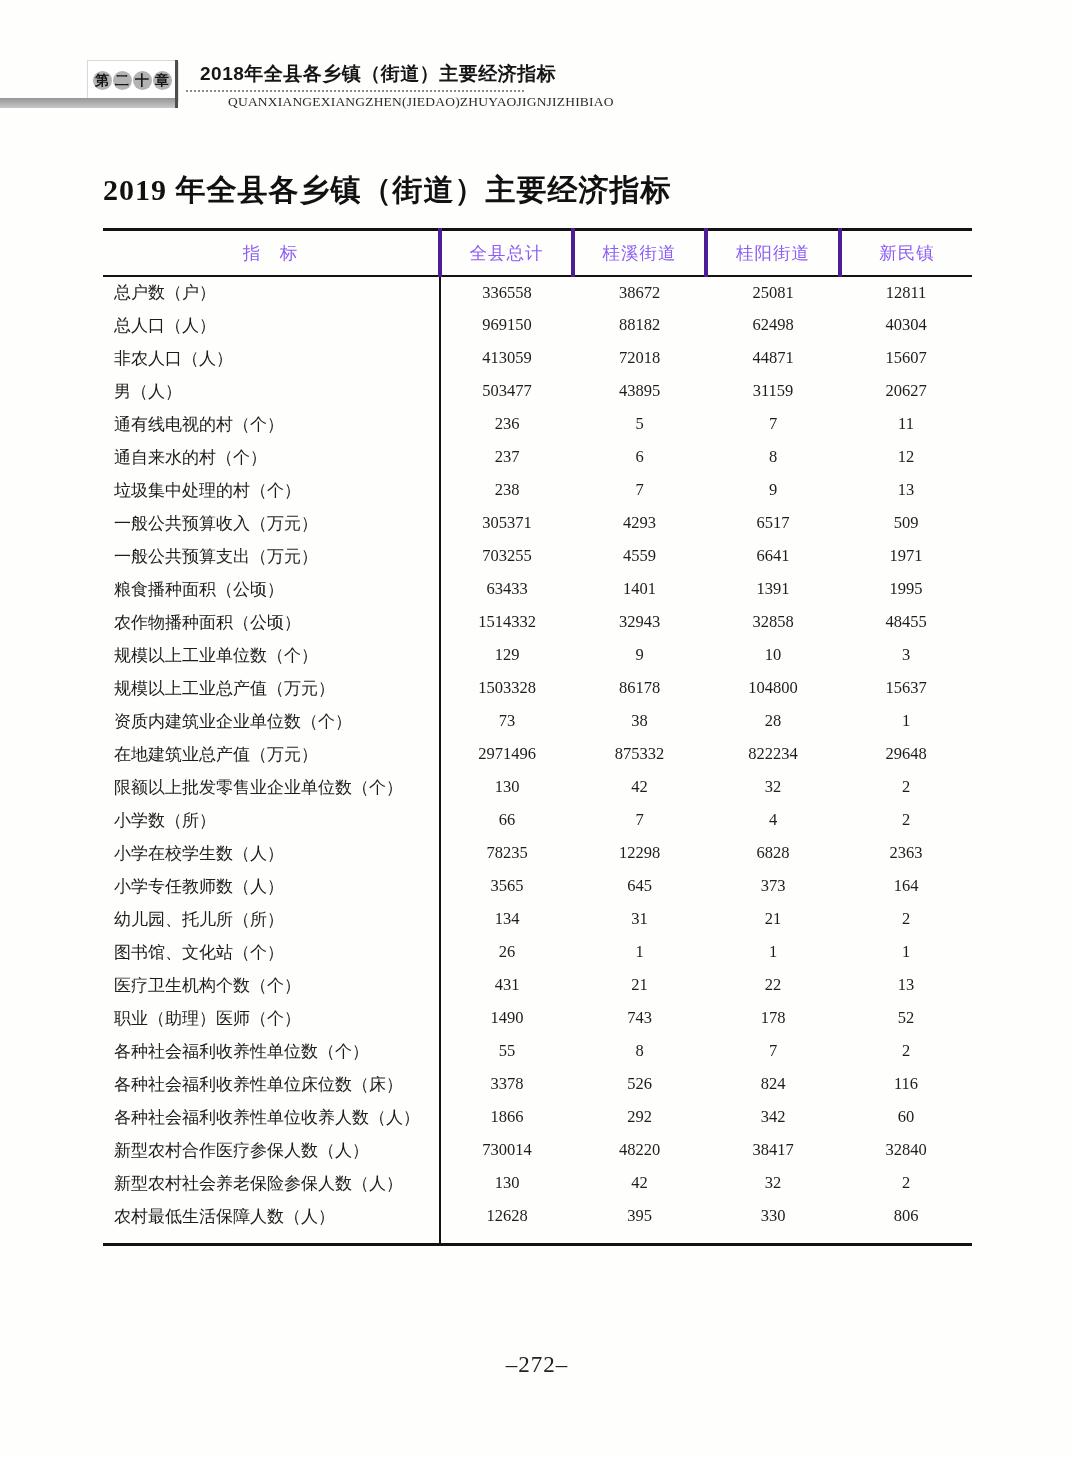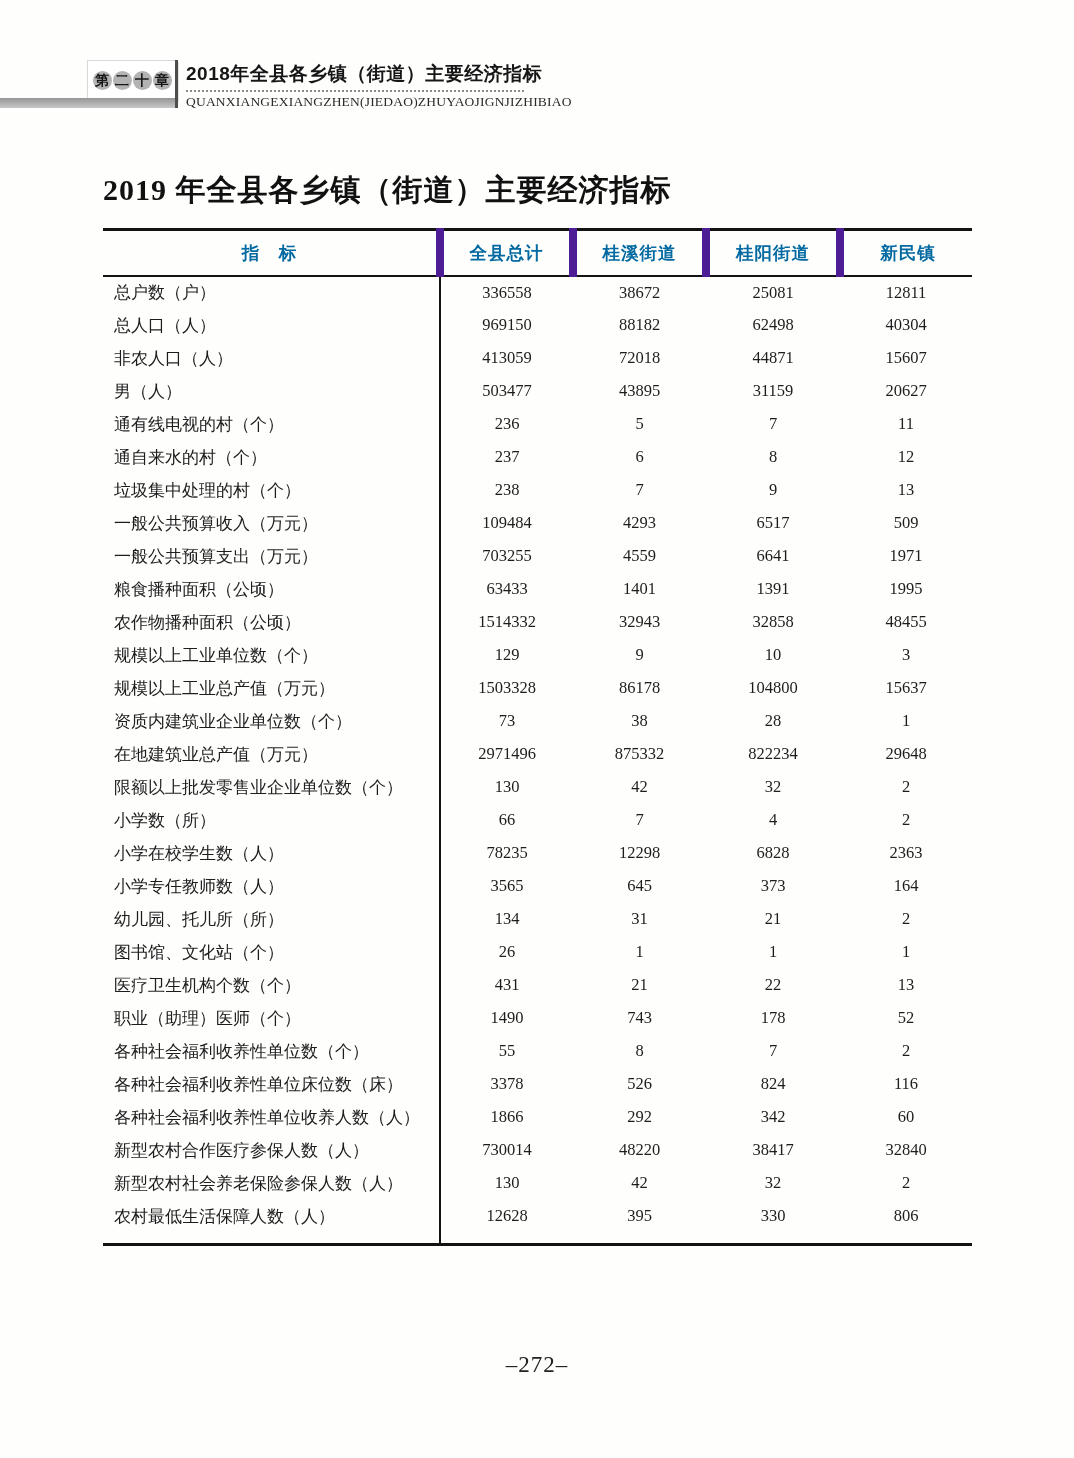--- a/index.html
+++ b/index.html
@@ -33,23 +33,24 @@
   }
   .header-divider {
     position:absolute; left:175px; top:2px; width:3px; height:48px;
     background:#4d4d4d;
   }
   .header-titles { position:absolute; left:186px; top:3px; }
   .header-title {
     font-family:"Liberation Sans","DejaVu Sans",sans-serif;
     font-weight:bold; font-size:19px; letter-spacing:0.5px; color:#161616;
     white-space:nowrap;
+    margin-left:14px;
   }
   .dotted-rule { width:338px; border-bottom:2px dotted #8c8c8c; margin:3px 0 2px 0; }
-  .header-subtitle { font-size:13.5px; letter-spacing:0.2px; color:#2a2a2a; white-space:nowrap; }
+  .header-subtitle { font-size:13.5px; letter-spacing:0.2px; color:#2a2a2a; white-space:nowrap;margin-left:42px; }
 
   
   .main-title {
     position:absolute; left:103px; top:170px; margin:0;
     font-size:30px; font-weight:bold; letter-spacing:1px; color:#111;
     white-space:nowrap;
   }
 
   
   .stats-table {
@@ -58,24 +59,24 @@
     border-top:3px solid #131313;
     border-bottom:3px solid #131313;
   }
   .stats-table col.c0 { width:337px; }
   .stats-table col.c1 { width:133px; }
   .stats-table col.c2 { width:133px; }
   .stats-table col.c3 { width:134px; }
   .stats-table col.c4 { width:132px; }
   .stats-table thead tr { height:46px; border-bottom:2px solid #131313; }
   .stats-table th {
-    font-weight:bold; font-size:17.5px; text-align:center;
-    letter-spacing:1px; color:#0369a1; padding:0;
-  }
-  .stats-table th + th { border-left:8px solid #4c1d95; }
+    font-weight:normal; font-size:17.5px; text-align:center;
+    letter-spacing:1px; color:#8b5cf6; padding:0;
+  }
+  .stats-table th + th { border-left:4px solid #4c1d95; }
   .stats-table tbody tr { height:33px; }
   .label-cell {
     border-right:2px solid #131313;
     text-align:left; padding:0 0 0 11px;
     font-size:17px; color:#1d1d1d; white-space:nowrap;
   }
   .value-cell { text-align:center; font-size:16.5px; color:#1d1d1d; padding:0; }
   .spacer-row { height:12px !important; }
   .spacer-row td { padding:0; }
 
@@ -172,21 +173,21 @@
         </tr>
         <tr>
           <td class="label-cell">垃圾集中处理的村（个）</td>
           <td class="value-cell">238</td>
           <td class="value-cell">7</td>
           <td class="value-cell">9</td>
           <td class="value-cell">13</td>
         </tr>
         <tr>
           <td class="label-cell">一般公共预算收入（万元）</td>
-          <td class="value-cell">109484</td>
+          <td class="value-cell">305371</td>
           <td class="value-cell">4293</td>
           <td class="value-cell">6517</td>
           <td class="value-cell">509</td>
         </tr>
         <tr>
           <td class="label-cell">一般公共预算支出（万元）</td>
           <td class="value-cell">703255</td>
           <td class="value-cell">4559</td>
           <td class="value-cell">6641</td>
           <td class="value-cell">1971</td>

